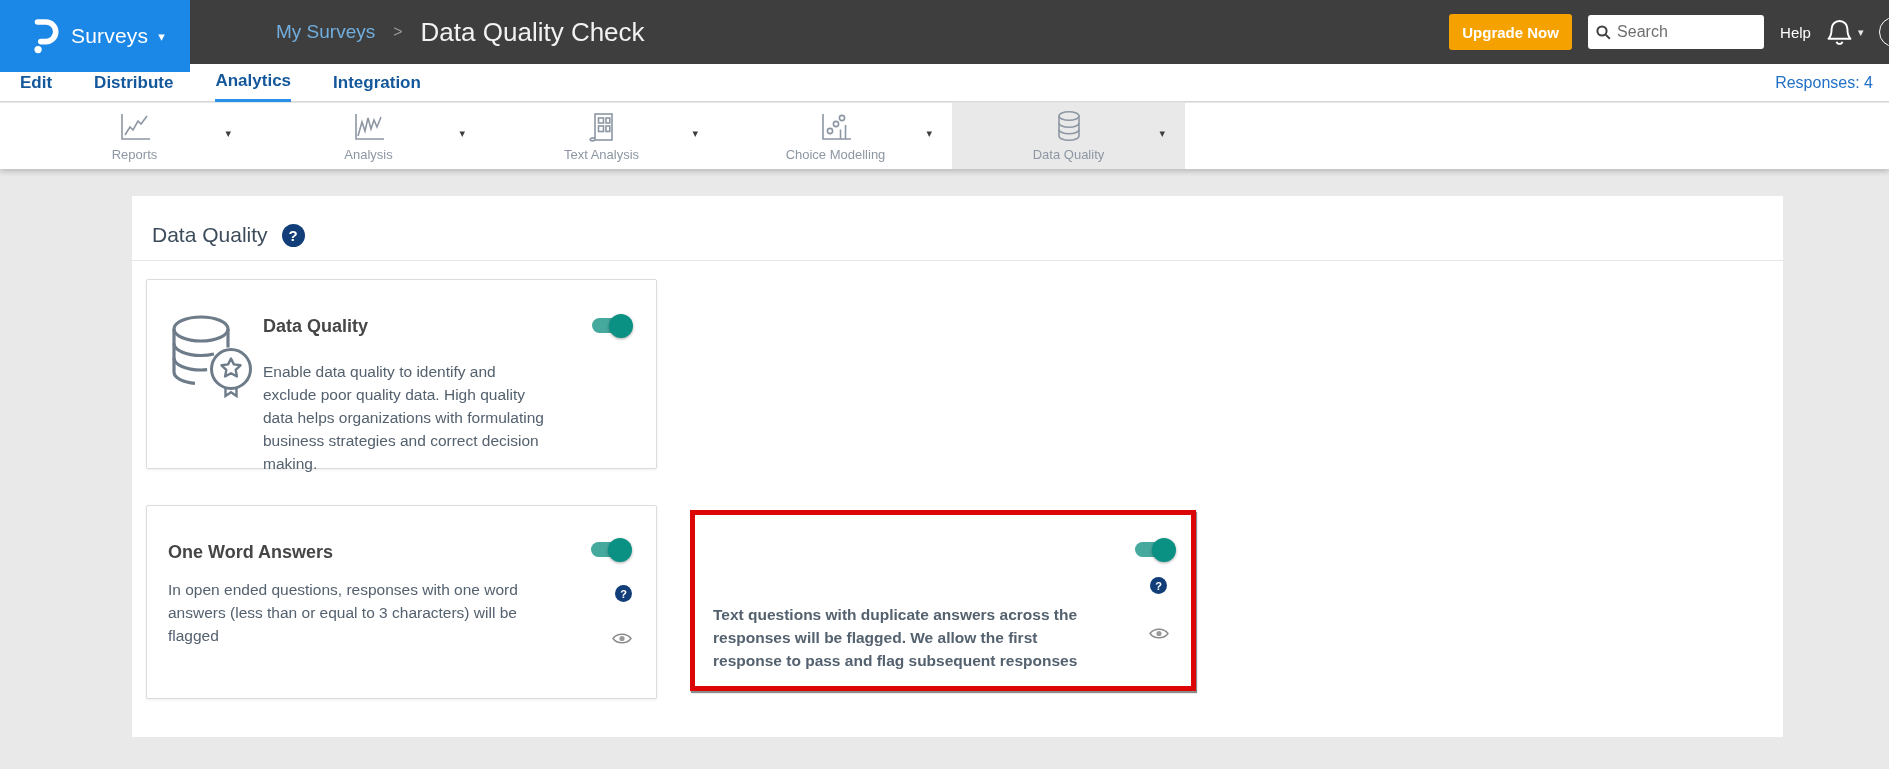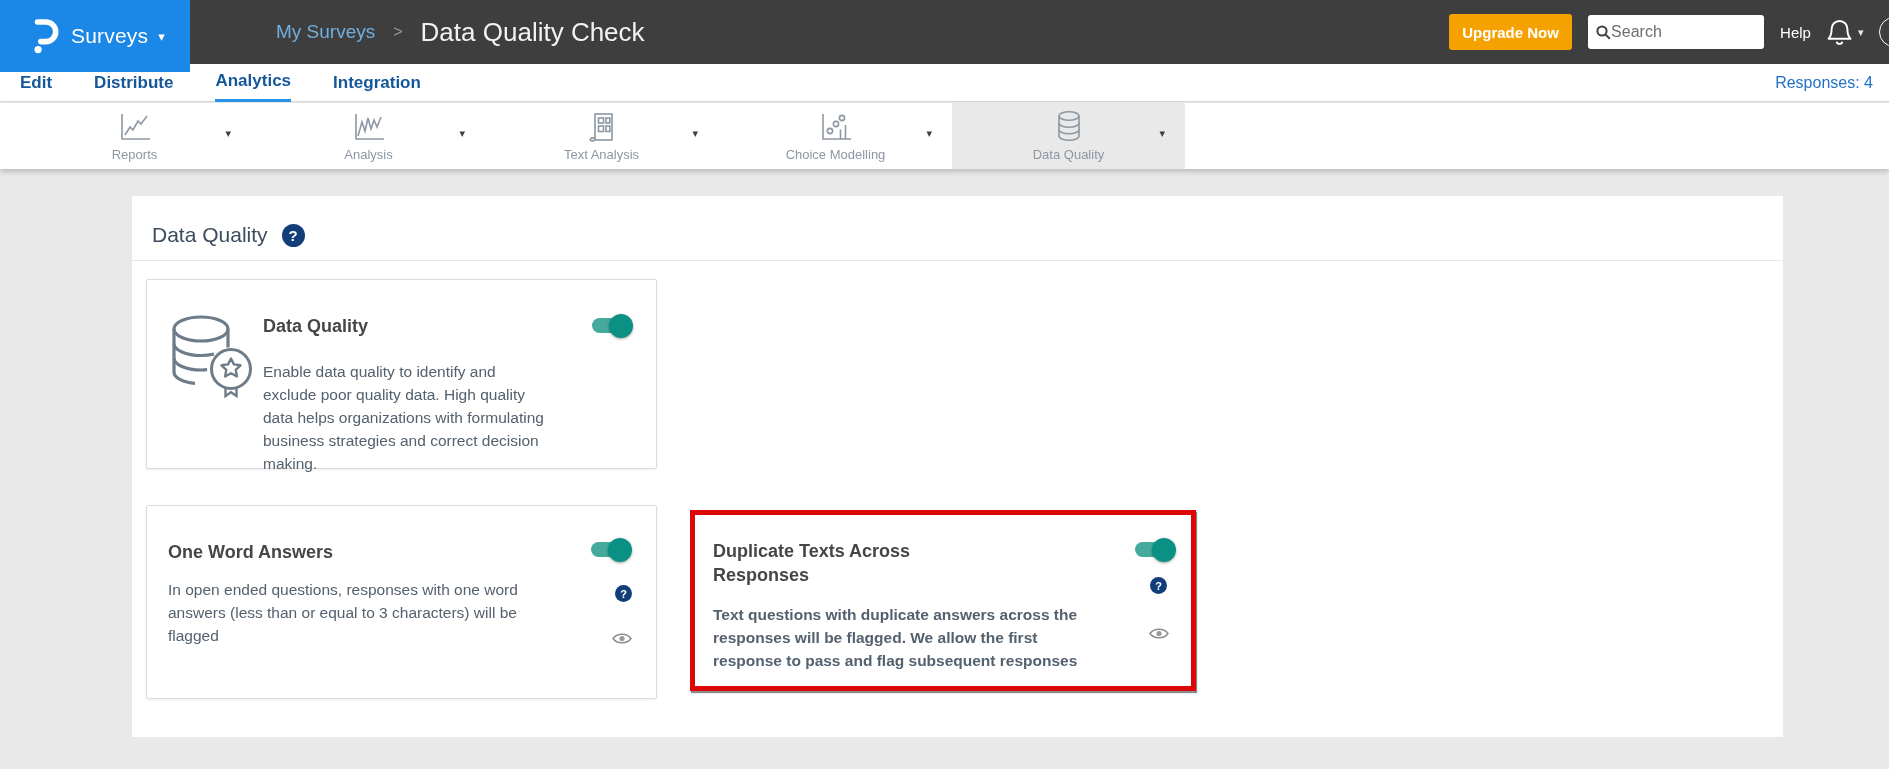--- a/index.html
+++ b/index.html
@@ -12,21 +12,21 @@
               display:flex; align-items:center; padding-left:31px; cursor:pointer; }
   .logo-tab .product { color:#fff; font-size:21px; margin-left:12px; letter-spacing:.2px; }
   .logo-tab .caret { color:#fff; font-size:13px; margin-left:10px; }
   .breadcrumb { position:absolute; left:228px; top:0; height:64px; display:flex; align-items:center; gap:18px; }
   .bc-parent { color:#71aede; font-size:19px; cursor:pointer; }
   .bc-sep { color:#9b9b9b; font-size:16px; }
   .bc-current { color:#f2f2f2; font-size:26px; }
   .header-right { position:absolute; right:16px; top:0; height:64px; display:flex; align-items:center; gap:16px; }
   .upgrade-btn { background:#f5a201; color:#fff; border:none; border-radius:3px; width:123px; height:36px;
                  font-size:15px; font-weight:bold; font-family:"Liberation Sans", sans-serif; cursor:pointer; }
-  .search-box { width:176px; height:34px; background:#fff; border-radius:3px; display:flex; align-items:center; padding:0 8px; }
+  .search-box { width:176px; height:34px; background:#fff; border-radius:3px; display:flex; align-items:center; padding:0 8px; gap:6px; }
   .search-box input { border:none; outline:none; width:130px; font-size:16px; color:#333;
                       font-family:"Liberation Sans", sans-serif; }
   .search-box input::placeholder { color:#6e6e6e; }
   .help-link { color:#fff; font-size:15px; cursor:pointer; }
   .bell-wrap, .avatar-wrap { display:flex; align-items:center; gap:6px; cursor:pointer; }
   .hdr-caret { color:#e8e8e8; font-size:11px; }
   .avatar { width:30px; height:30px; border:1.6px solid #fff; border-radius:50%; color:#fff;
             display:flex; align-items:center; justify-content:center; font-size:14px; }
 
   
@@ -254,21 +254,20 @@
     <span class="eye-btn">
       <svg width="20" height="13" viewBox="0 0 20 13">
           <path d="M1 6.5 C5 .8 15 .8 19 6.5 C15 12.2 5 12.2 1 6.5 Z" fill="none" stroke="#8b8b8b" stroke-width="1.4"></path>
           <circle cx="10" cy="6.5" r="2.6" fill="#9a9a9a"></circle>
         </svg>
     </span>
   </div>
 
   <div class="hl-wrap">
     <div class="card-dup">
-      <div class="card-title">Duplicate Texts Across Responses</div>
       <div class="toggle">
           <div class="knob"></div>
         </div>
       <span class="help-badge sm">?</span>
       <div class="card-desc">Text questions with duplicate answers across the responses will be flagged. We allow the first response to pass and flag subsequent responses</div>
       <span class="eye-btn">
         <svg width="20" height="13" viewBox="0 0 20 13">
             <path d="M1 6.5 C5 .8 15 .8 19 6.5 C15 12.2 5 12.2 1 6.5 Z" fill="none" stroke="#8b8b8b" stroke-width="1.4"></path>
             <circle cx="10" cy="6.5" r="2.6" fill="#9a9a9a"></circle>
           </svg>

